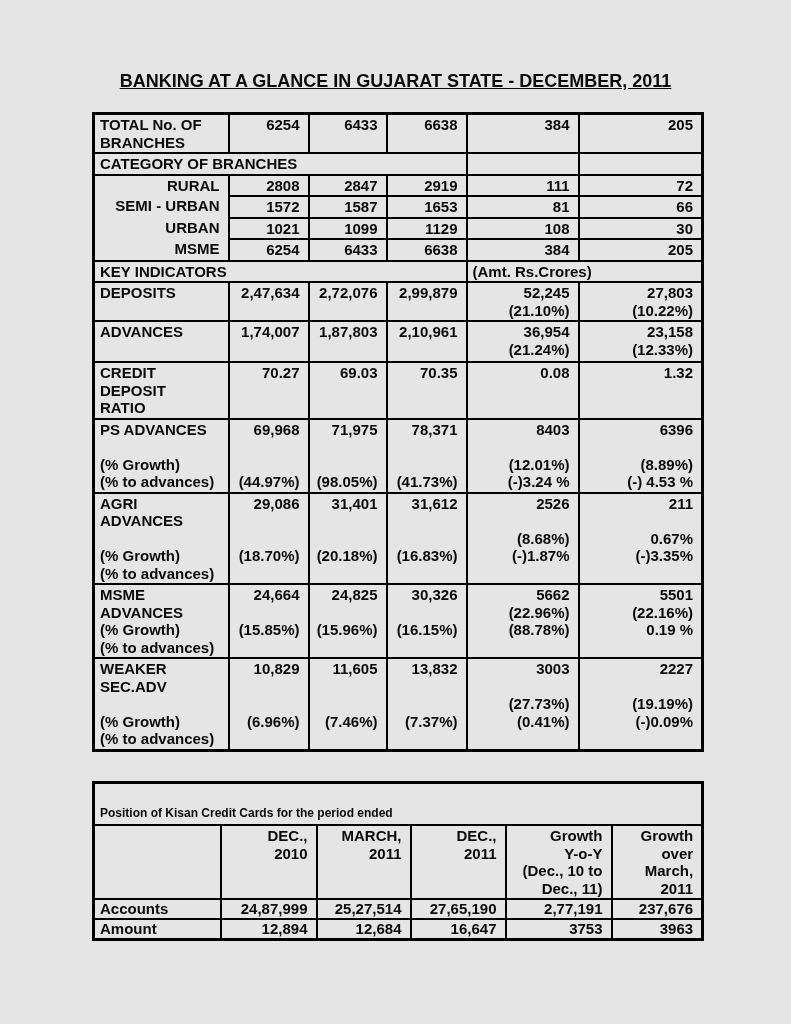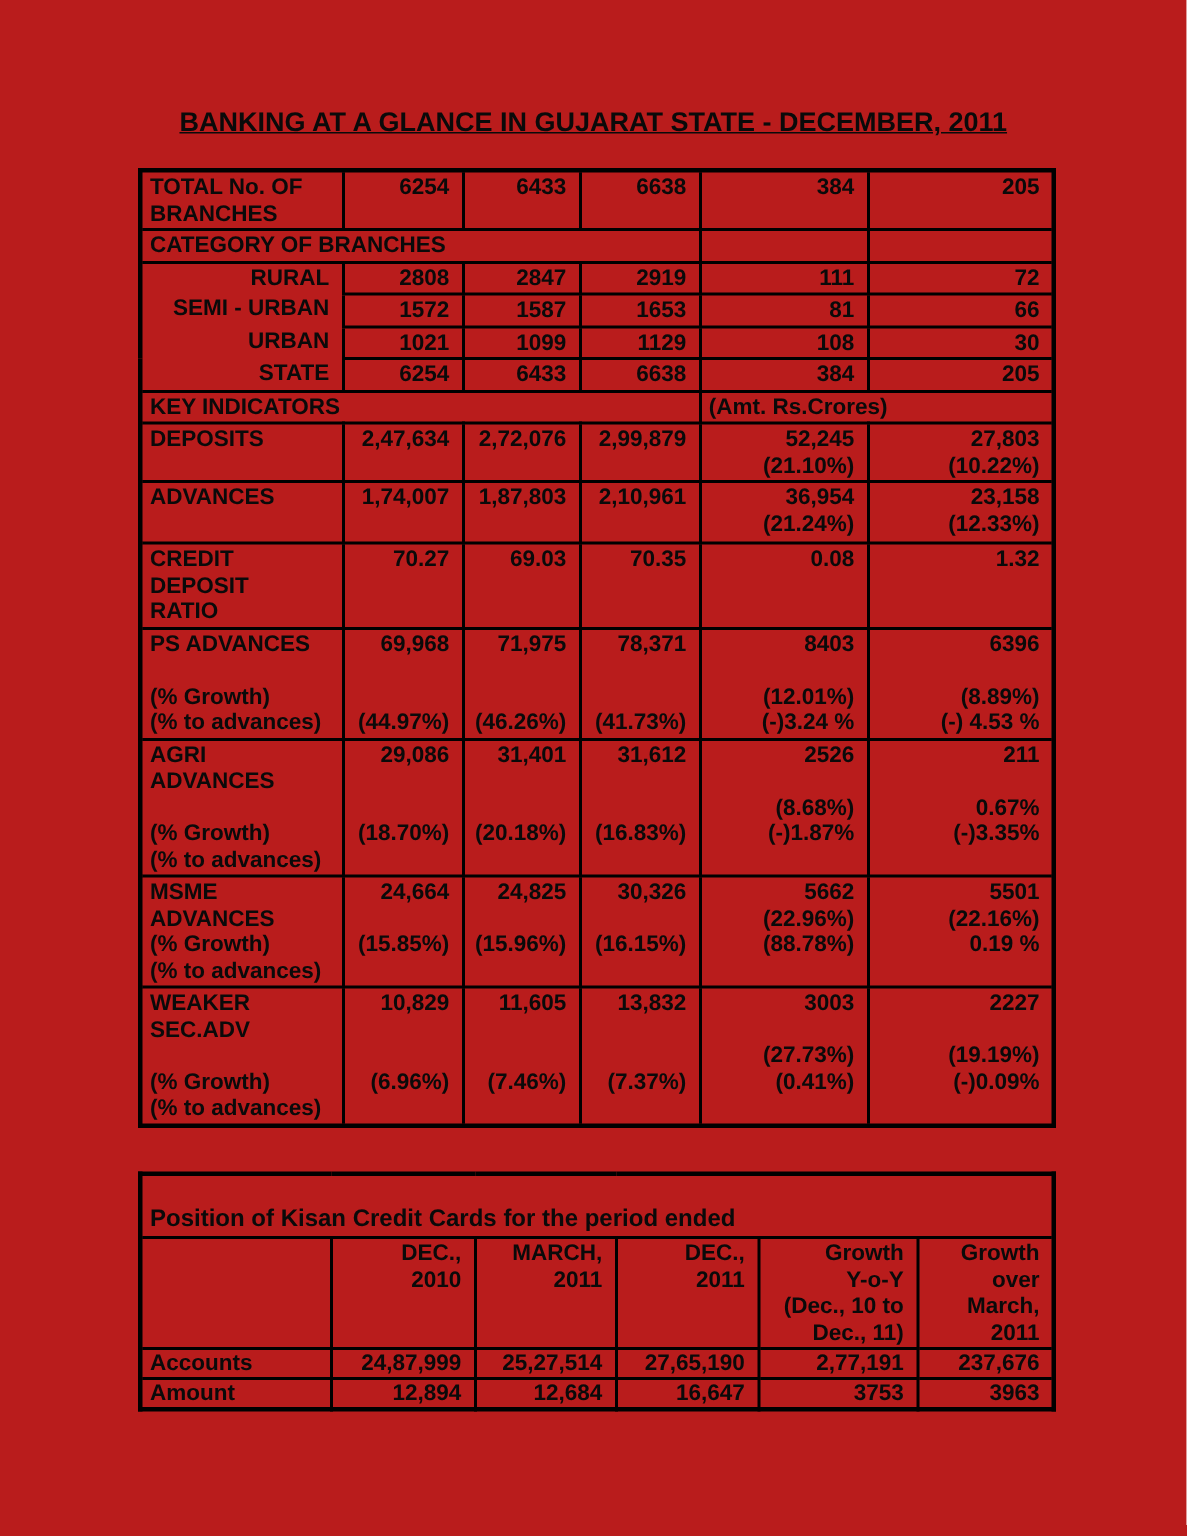--- a/index.html
+++ b/index.html
@@ -1,19 +1,19 @@
 <!DOCTYPE html>
 <html><head>
 <meta charset="utf-8">
 <style>
   html,body{margin:0;padding:0;background:#ffffff;}
   .page{
     position:relative;
     width:791px;height:1024px;
-    background:#b91c1c;
+    background:#e5e5e5;
     overflow:hidden;
     font-family:"Liberation Sans", sans-serif;
     font-weight:700;
     color:#0a0a0a;
   }
   .doc-title{
     position:absolute;
     top:70px;left:0;right:0;
     margin:0;
     text-align:center;
@@ -55,21 +55,21 @@
   .rh-dep{height:24px}
   .rh-adv{height:41px}
   .rh-cdr{height:54px}
   .rh-ps{height:60px}
   .rh-agri{height:72px}
   .rh-msme{height:50px}
   .rh-weak{height:72px}
   .kh-title{height:24px}
   .kh-hdr{height:74px}
   .kh-row{height:19px}
-  .kisan-table .kh-title td{font-size:16px;line-height:20px;padding-top:19px;}
+  .kisan-table .kh-title td{font-size:12px;line-height:20px;padding-top:19px;}
   .kisan-table .kh-row td{line-height:16px;}
 </style>
 </head>
 <body>
 
 <div class="page">
 
   <h1 class="doc-title">BANKING AT A GLANCE IN GUJARAT STATE -  DECEMBER, 2011</h1>
 
   <table class="tbl main-table">
@@ -117,21 +117,21 @@
       </tr>
       <tr class="rh-cat">
         <td class="num nb">URBAN</td>
         <td class="num">1021</td>
         <td class="num">1099</td>
         <td class="num">1129</td>
         <td class="num">108</td>
         <td class="num">30</td>
       </tr>
       <tr class="rh-cat">
-        <td class="num nb">STATE</td>
+        <td class="num nb">MSME</td>
         <td class="num">6254</td>
         <td class="num">6433</td>
         <td class="num">6638</td>
         <td class="num">384</td>
         <td class="num">205</td>
       </tr>
 
       <tr class="rh-key">
         <td colspan="4">KEY INDICATORS</td>
         <td colspan="2" class="ctr">(Amt. Rs.Crores)</td>
@@ -172,21 +172,21 @@
 
 (% Growth)
 (% to advances)</td>
         <td class="num">69,968
 
 
 (44.97%)</td>
         <td class="num">71,975
 
 
-(46.26%)</td>
+(98.05%)</td>
         <td class="num">78,371
 
 
 (41.73%)</td>
         <td class="num">8403
 
 (12.01%)
 (-)3.24 %</td>
         <td class="num">6396
 

